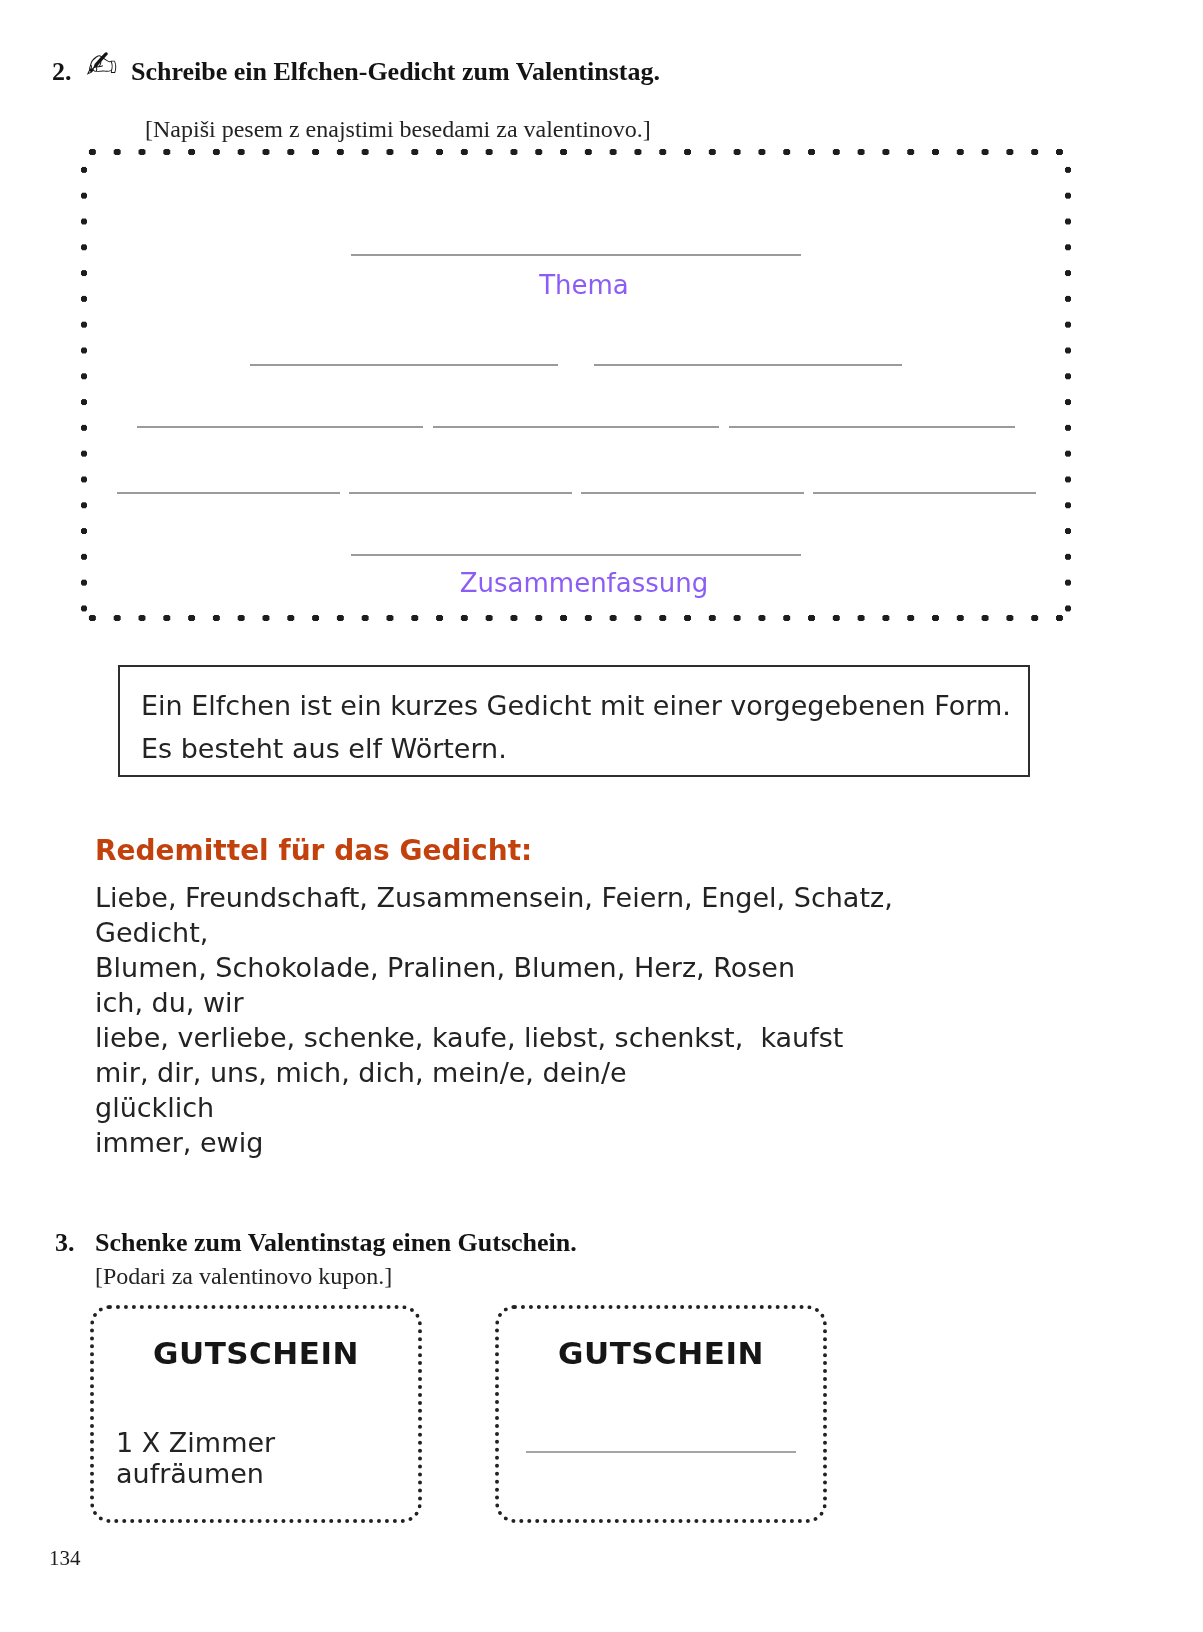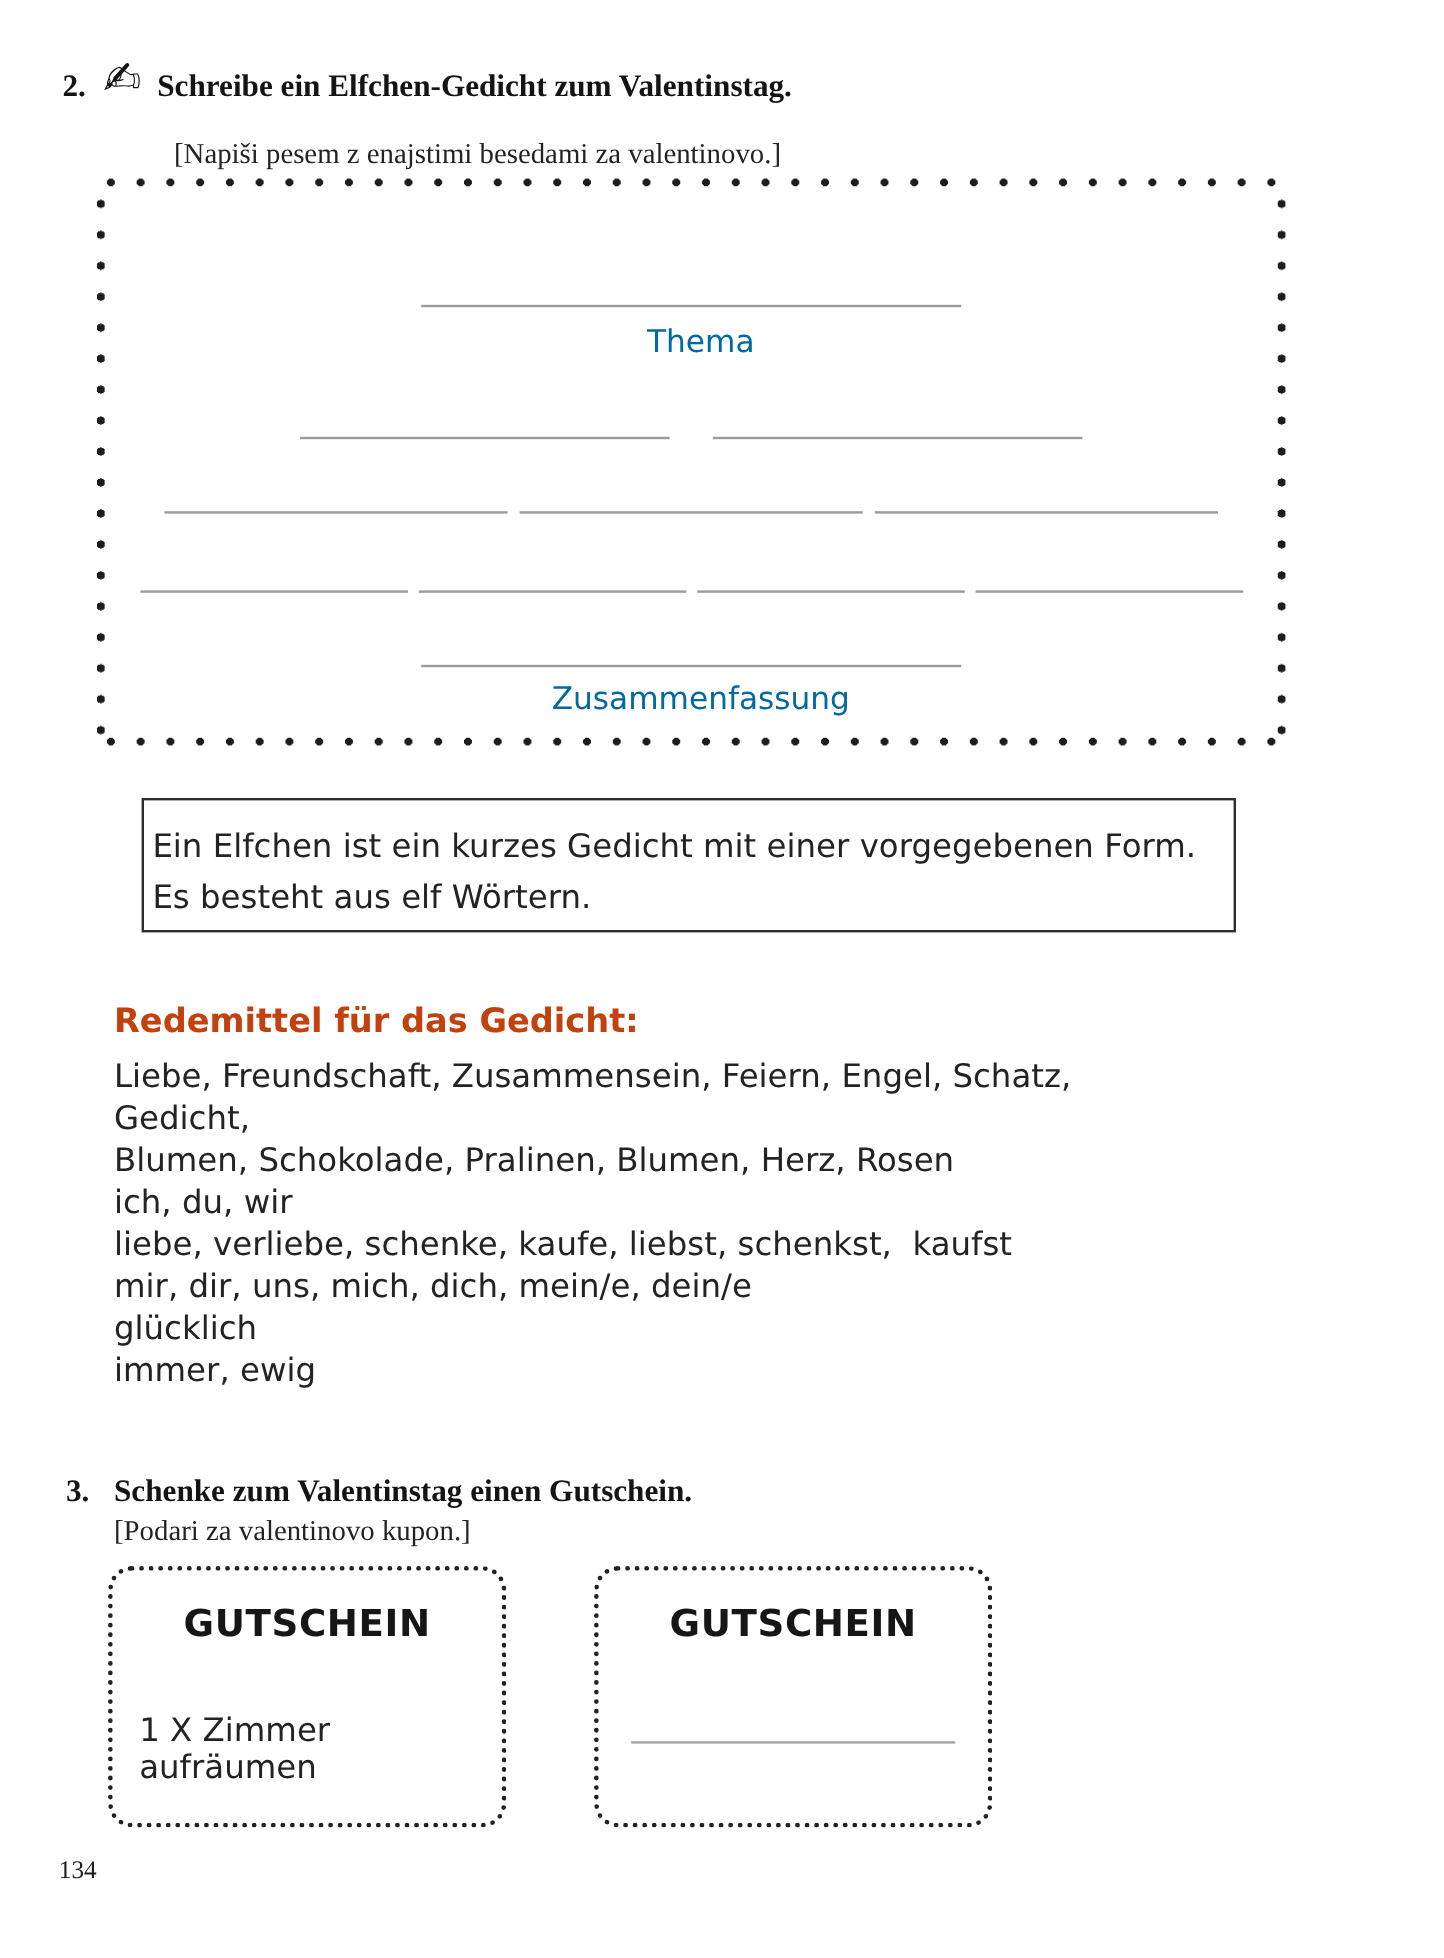--- a/index.html
+++ b/index.html
@@ -30,28 +30,28 @@
   .edge.top { top:0; } .edge.bottom { bottom:0; }
   .edge.left, .edge.right {
     top:9px; bottom:9px; width:8px;
     background-image: radial-gradient(circle 3.4px at 50% 50%, #1d1d1d 98%, rgba(0,0,0,0) 100%);
     background-size:8px 25.8px; background-repeat:repeat-y;
   }
   .edge.left { left:0; } .edge.right { right:0; }
 
   .blrow { position:absolute; left:0; right:0; display:flex; justify-content:center; }
   .bl { height:2px; background:#9b9b9b; }
-  .form-label { position:absolute; left:16px; right:0; text-align:center; font-size:26px; color:#0369a1; }
+  .form-label { position:absolute; left:16px; right:0; text-align:center; font-size:26px; color:#8b5cf6; }
 
   
   .infobox {
     position:absolute; left:118px; top:665px; width:912px; height:112px;
     border:2px solid #2e2e2e; box-sizing:border-box;
   }
-  .infobox .txt { padding:17px 10px 0 7px; font-size:27px; line-height:43px; color:#232323; }
+  .infobox .txt { padding:17px 10px 0 21px; font-size:27px; line-height:43px; color:#232323; }
 
   
   .rm-head { position:absolute; left:95px; top:834px; font-size:28px; font-weight:bold; color:#c2410c; }
   .rm-list { position:absolute; left:95px; top:880px; width:900px; }
   .rm-line { font-size:27px; line-height:35px; color:#232323; white-space:pre-wrap; }
 
   
   .coupon {
     position:absolute; top:1305px; width:332px; height:218px;
     border:4px dotted #222222; border-radius:20px; box-sizing:border-box;

